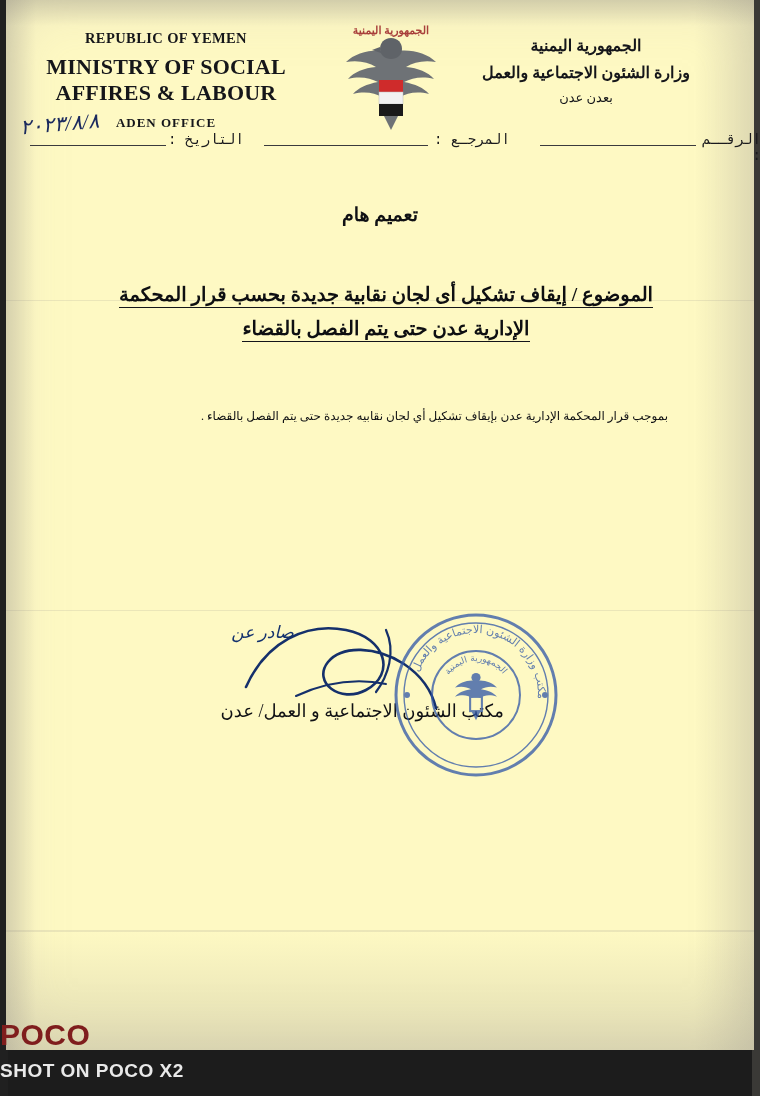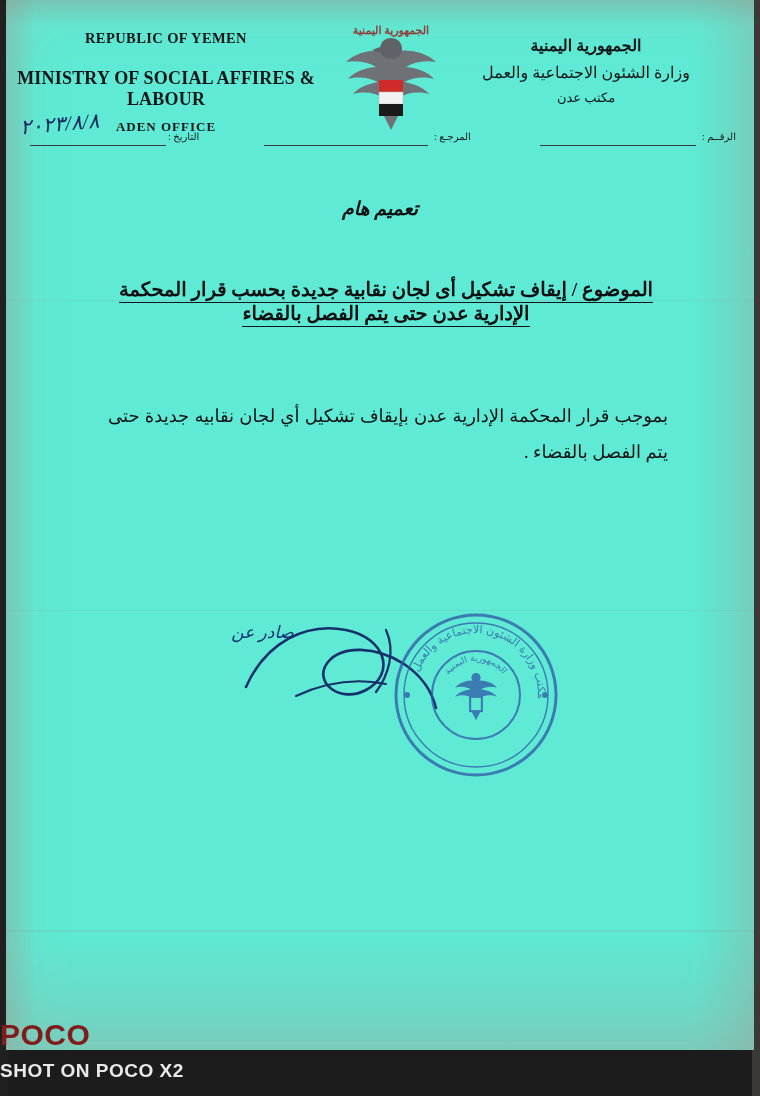--- a/index.html
+++ b/index.html
@@ -16,21 +16,21 @@
     font-family: "Liberation Serif", serif;
   }
 
   
   .paper {
     position: absolute;
     left: 6px;
     top: 0px;
     width: 748px;
     height: 1050px;
-    background: #5eead4;
+    background: #fef9c3;
     box-shadow: inset 0 0 60px rgba(180,175,165,0.35);
   }
   .paper-shade-left {
     position: absolute;
     left: 0; top: 0;
     width: 30px; height: 100%;
     background: linear-gradient(to right, rgba(150,145,135,0.30), rgba(255,255,255,0));
   }
   .paper-shade-top {
     position: absolute;
@@ -97,23 +97,23 @@
     text-align: center;
     font-family: "Liberation Serif", serif;
     color: #15161a;
   }
   .hdr-left .l1 {
     font-size: 14.5px;
     letter-spacing: 0.4px;
     font-weight: 700;
   }
   .hdr-left .l2 {
-    font-size: 18px;
-    font-weight: 700;
-    margin-top: 21px;
+    font-size: 22px;
+    font-weight: 700;
+    margin-top: 7px;
     letter-spacing: 0.2px;
   }
   .hdr-left .l3 {
     font-size: 13px;
     font-weight: 700;
     margin-top: 9px;
     letter-spacing: 1px;
   }
   .hdr-right {
     position: absolute;
@@ -123,21 +123,21 @@
     text-align: center;
     color: #15161a;
     direction: rtl;
   }
   .hdr-right .r1 {
     font-size: 16px;
     font-weight: 700;
   }
   .hdr-right .r2 {
     font-size: 16px;
-    font-weight: 400;
+    font-weight: 700;
     margin-top: 8px;
   }
   .hdr-right .r3 {
     font-size: 13px;
     margin-top: 8px;
   }
 
   
   .emblem {
     position: absolute;
@@ -163,23 +163,24 @@
   
   .refline {
     position: absolute;
     top: 131px;
     left: 10px;
     width: 730px;
     height: 18px;
   }
   .refline .lbl {
     position: absolute;
-    font-size: 10px;
+    font-size: 14px;
     color: #1a1a1d;
     direction: rtl;
+    font-family: Liberation Mono, monospace;
   }
   .refline .rule {
     position: absolute;
     border-bottom: 1px solid #3a3a3d;
     height: 0;
   }
   .handwrite-date {
     position: absolute;
     left: 14px;
     top: 112px;
@@ -187,51 +188,50 @@
     font-size: 21px;
     color: #1b2a5e;
     transform: rotate(-5deg);
     font-style: italic;
     letter-spacing: 1px;
   }
 
   
   .doc-title {
     position: absolute;
-    top: 197px;
+    top: 203px;
     left: 0;
     width: 748px;
     text-align: center;
     direction: rtl;
     font-size: 19px;
     font-weight: 700;
     color: #101114;
-    font-style: italic;
   }
   .subject {
     position: absolute;
     top: 278px;
     left: 90px;
     width: 580px;
     direction: rtl;
     text-align: center;
     font-size: 19.5px;
     font-weight: 700;
-    line-height: 24px;
+    line-height: 34px;
     color: #0e0f12;
   }
   .subject span {
     border-bottom: 1.6px solid #14151a;
     padding-bottom: 2px;
   }
   .para {
     position: absolute;
     direction: rtl;
     text-align: justify;
-    font-size: 18px;
+    font-size: 12px;
     line-height: 36px;
     color: #101114;
   }
   .para-1 { top: 398px; right: 86px; width: 560px; }
   .para-2 { top: 500px; right: 86px; width: 560px; }
 
   .sign-block {
     position: absolute;
     top: 700px;
     right: 250px;
@@ -332,21 +332,21 @@
           <rect x="43" y="70" width="24" height="12" fill="#f2f2f2" stroke="#bdbdbd" stroke-width="0.5"></rect>
           <rect x="43" y="82" width="24" height="12" fill="#1a1a1a"></rect>
 
           <path d="M48 94 L55 108 L62 94 Z" fill="#6e7276"></path>
         </svg>
       </div>
 
       <div class="hdr-right">
         <div class="r1">الجمهورية اليمنية</div>
         <div class="r2">وزارة الشئون الاجتماعية والعمل</div>
-        <div class="r3">مكتب عدن</div>
+        <div class="r3">بعدن عدن</div>
       </div>
     </div>
 
     <div class="refline">
       <div class="lbl" style="left:152px; top:0;">التاريخ :</div>
       <div class="rule" style="left:14px; top:14px; width:136px;"></div>
 
       <div class="lbl" style="left:418px; top:0;">المرجـع :</div>
       <div class="rule" style="left:248px; top:14px; width:164px;"></div>
 
@@ -356,20 +356,21 @@
 
     <div class="handwrite-date">٢٠٢٣/٨/٨</div>
 
     <div class="doc-title">تعميم هام</div>
 
     <div class="subject"><span>الموضوع / إيقاف تشكيل أى لجان نقابية جديدة بحسب قرار المحكمة الإدارية عدن حتى يتم الفصل بالقضاء</span></div>
 
     <div class="para para-1">بموجب قرار المحكمة الإدارية عدن بإيقاف تشكيل أي لجان نقابيه جديدة حتى يتم الفصل بالقضاء .</div>
 
     <div class="sign-issued">صادر عن</div>
+    <div class="sign-block">مكتب الشئون الاجتماعية و العمل/ عدن</div>
 
     <svg class="signature" viewBox="0 0 260 110">
       <path d="M10 75 C30 30 70 10 110 18 C150 26 160 62 130 78 C104 92 76 70 92 50 C106 33 140 34 168 52 C186 64 196 80 200 96" fill="none" stroke="#15306b" stroke-width="2.6" stroke-linecap="round"></path>
       <path d="M60 84 C90 70 120 66 150 72" fill="none" stroke="#15306b" stroke-width="2" stroke-linecap="round"></path>
       <path d="M150 18 C160 40 152 64 140 80" fill="none" stroke="#15306b" stroke-width="2.2" stroke-linecap="round"></path>
     </svg>
 
     <svg class="stamp" viewBox="0 0 170 170">
       <circle cx="85" cy="85" r="80" fill="none" stroke="#2f56a7" stroke-width="3"></circle>
       <circle cx="85" cy="85" r="72" fill="none" stroke="#2f56a7" stroke-width="1.4"></circle>

